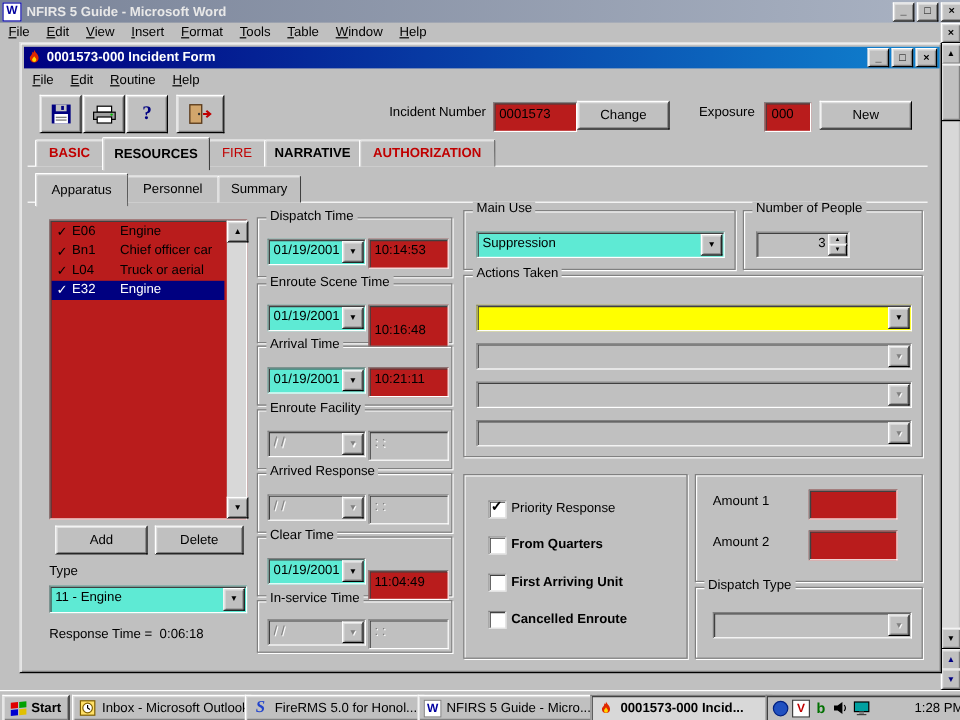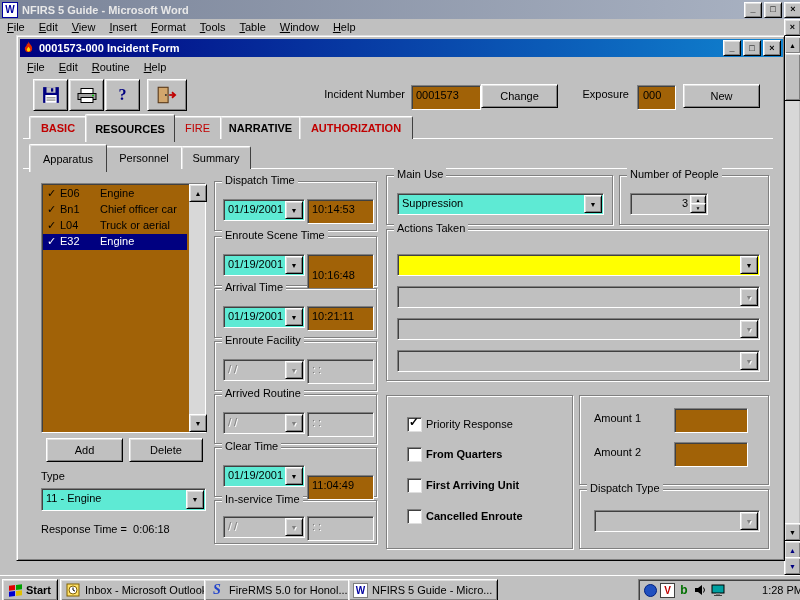--- a/index.html
+++ b/index.html
@@ -3,21 +3,21 @@
 <meta charset="utf-8">
 <style>
   html,body{margin:0;padding:0}
   body{font-family:"Liberation Sans",sans-serif;font-size:11px;color:#000}
   #desktop{position:relative;width:800px;height:600px;background:#c0c0c0;overflow:hidden}
   .abs{position:absolute}
   .txt{white-space:nowrap}
   .pre{white-space:pre}
   .frame{background:#c0c0c0;border:1px solid;border-color:#dfdfdf #000 #000 #dfdfdf;box-shadow:inset 1px 1px 0 #fff,inset -1px -1px 0 #808080}
   .raised{background:#c0c0c0;border:1px solid;border-color:#fff #000 #000 #fff;box-shadow:inset 1px 1px 0 #dfdfdf,inset -1px -1px 0 #808080}
-  .sunken{background:#a16207;border:1px solid;border-color:#808080 #fff #fff #808080;box-shadow:inset 1px 1px 0 #404040}
+  .sunken{background:#b91c1c;border:1px solid;border-color:#808080 #fff #fff #808080;box-shadow:inset 1px 1px 0 #404040}
   .sunkeng{background:#c0c0c0;border:1px solid;border-color:#808080 #fff #fff #808080;box-shadow:inset 1px 1px 0 #404040}
   .titlebar{display:flex;align-items:center;gap:4px;padding:0 2px;color:#fff;font-weight:bold}
   .tb-active{background:linear-gradient(90deg,#000080,#1084d0)}
   .tb-inactive{background:linear-gradient(90deg,#7a8499,#aab3c3);color:#e8e8e8}
   .wbtn{width:16px;height:14px;display:flex;align-items:center;justify-content:center;font-size:9px;font-weight:bold;color:#000;line-height:1}
   .menu-row{display:flex;align-items:center;height:16px;background:#c0c0c0}
   .menu-item{display:inline-block;padding:2px 7px;white-space:nowrap}
   .ak::first-letter{text-decoration:underline}
   .pbtn{display:flex;align-items:center;justify-content:center;text-align:center}
   .gb{border:1px solid #808080;box-shadow:1px 1px 0 #fff,inset 1px 1px 0 #fff}
@@ -260,21 +260,21 @@
       <div class="combo dis" style="position:absolute;left:8px;top:17px;width:80px;height:20px">
         <span class="val distext">/ /</span>
         <span class="cbtn raised">
             <span class="arr distext">▼</span>
           </span>
       </div>
       <div class="abs sunkeng" style="left:92px;top:17px;width:61px;height:20px;padding:3px 0 0 4px"><span class="txt distext">: :</span></div>
     </div>
 
     <div class="abs gb" style="left:197px;top:358px;width:161px;height:48px">
-      <span class="legend">Arrived Routine</span>
+      <span class="legend">Arrived Response</span>
       <div class="combo dis" style="position:absolute;left:8px;top:17px;width:80px;height:20px">
         <span class="val distext">/ /</span>
         <span class="cbtn raised">
             <span class="arr distext">▼</span>
           </span>
       </div>
       <div class="abs sunkeng" style="left:92px;top:17px;width:61px;height:20px;padding:3px 0 0 4px"><span class="txt distext">: :</span></div>
     </div>
 
     <div class="abs gb" style="left:197px;top:411px;width:161px;height:48px">
@@ -407,20 +407,29 @@
           <span>S</span>
         </span>
       <span class="txt" style="overflow:hidden">FireRMS 5.0 for Honol...</span>
     </div>
     <div class="abs raised task" style="left:348px;top:3px;width:140px;height:20px">
       <span class="ticon" style="background:#fff;border:1px solid #808080;width:13px;height:13px;color:#0000a0;font-weight:bold;font-size:10px">
           <span>W</span>
         </span>
       <span class="txt" style="overflow:hidden">NFIRS 5 Guide - Micro...</span>
     </div>
+    <div class="abs raised task task-active" style="left:492px;top:3px;width:142px;height:20px">
+      <span class="ticon">
+          <svg width="12" height="13" viewBox="0 0 16 16">
+            <path d="M8 0c1 3 4.5 4.5 4.5 8.5a4.5 4.5 0 0 1-9 0C3.5 6 6.5 5.5 6 2c1.2 1 1.6 2 2-2z" fill="#e02800"></path>
+            <path d="M8 6.5c.8 1.6 2.2 2 2.2 3.8a2.2 2.2 0 0 1-4.4 0C5.8 8.6 7.3 8.2 8 6.5z" fill="#ffd800"></path>
+          </svg>
+        </span>
+      <span class="txt" style="overflow:hidden">0001573-000 Incid...</span>
+    </div>
     <div class="abs sunkeng" style="left:638px;top:3px;width:159px;height:20px;display:flex;align-items:center;gap:3px;padding:0 5px">
       <span class="ticon" style="width:13px">
           <span style="width:11px;height:11px;border-radius:50%;background:#2050c0;border:1px solid #002080;display:block"></span>
         </span>
       <span class="ticon" style="background:#fff;border:1px solid #404040;width:13px;height:13px;font-weight:bold;color:#c00000;font-size:10px">
           <span>V</span>
         </span>
       <span class="ticon" style="width:12px;color:#007000;font-weight:bold;font-size:12px">
           <span>b</span>
         </span>

